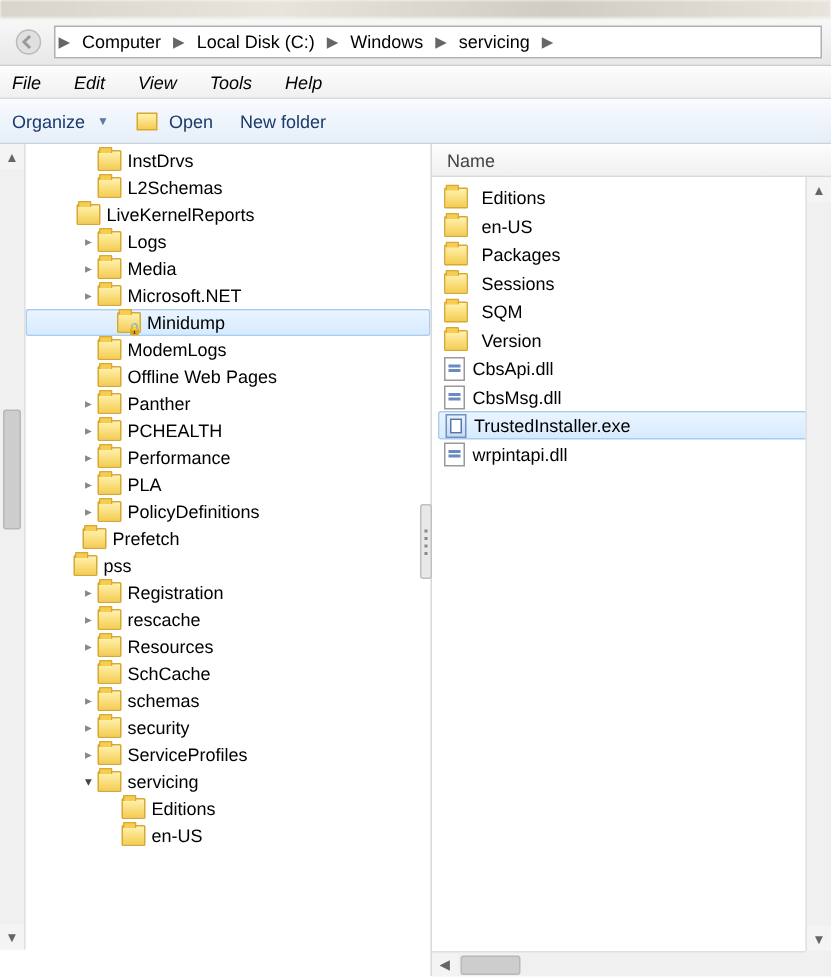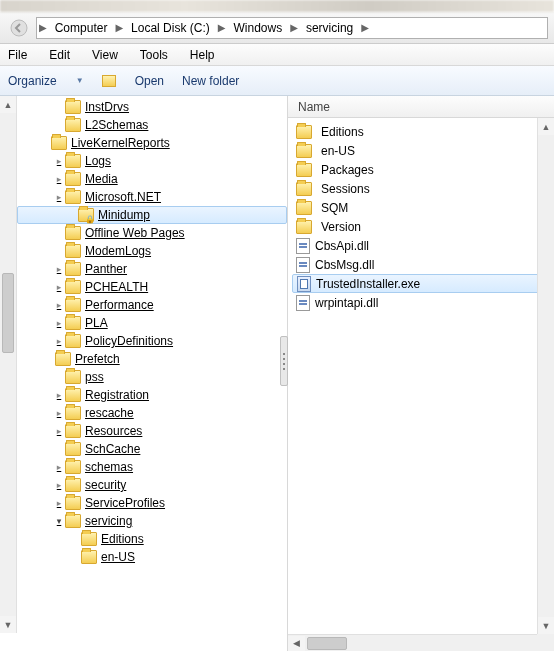--- a/index.html
+++ b/index.html
@@ -56,33 +56,33 @@
   .menu-bar {
     height: 22px;
     background: linear-gradient(#fdfdfd, #f0f0f0);
     border-bottom: 1px solid #d8d8d8;
     display: flex;
     align-items: center;
     padding: 0 4px;
     gap: 14px;
     font-size: 12px;
   }
-  .menu-item { padding: 2px 4px; }
+  .menu-item { padding: 2px 4px; font-style: italic; }
   .toolbar {
     height: 30px;
     background: linear-gradient(#f8fbff, #e6eef8);
     border-bottom: 1px solid #c8d4e0;
     display: flex;
     align-items: center;
     padding: 0 8px;
     gap: 18px;
     font-size: 12px;
     color: #1a3a6e;
   }
-  .toolbar-item { display: flex; align-items: center; gap: 19px; }
+  .toolbar-item { display: flex; align-items: center; gap: 8px; }
   .dd-arrow { font-size: 8px; color: #5a7aa6; }
   .main {
     display: flex;
     height: calc(651px - 12px - 32px - 22px - 30px);
   }
   .tree-pane {
     width: 288px;
     border-right: 1px solid #d8d8d8;
     overflow-y: auto;
     overflow-x: hidden;
@@ -106,21 +106,20 @@
   .tree-content {
     margin-left: 17px;
     padding-top: 2px;
   }
   .tree-row {
     height: 18px;
     display: flex;
     align-items: center;
     white-space: nowrap;
     padding-right: 4px;
-    text-decoration: underline;
   }
   .tree-row.sel {
     background: linear-gradient(#eaf4ff, #d6ebff);
     border: 1px solid #a8cdf0;
     border-radius: 2px;
     height: 18px;
   }
   .expand {
     width: 12px;
     font-size: 9px;
@@ -349,28 +348,28 @@
           <span class="tree-label">Microsoft.NET</span>
         </div>
         <div class="tree-row sel" style="padding-left: 48px;">
           <span class="expand"></span>
           <span class="folder-icon locked"></span>
           <span class="tree-label">Minidump</span>
         </div>
         <div class="tree-row" style="padding-left: 36px;">
           <span class="expand"></span>
           <span class="folder-icon"></span>
+          <span class="tree-label">ModemLogs</span>
+        </div>
+        <div class="tree-row" style="padding-left: 36px;">
+          <span class="expand"></span>
+          <span class="folder-icon"></span>
           <span class="tree-label">Offline Web Pages</span>
         </div>
         <div class="tree-row" style="padding-left: 36px;">
-          <span class="expand"></span>
-          <span class="folder-icon"></span>
-          <span class="tree-label">ModemLogs</span>
-        </div>
-        <div class="tree-row" style="padding-left: 36px;">
           <span class="expand">▸</span>
           <span class="folder-icon"></span>
           <span class="tree-label">Panther</span>
         </div>
         <div class="tree-row" style="padding-left: 36px;">
           <span class="expand">▸</span>
           <span class="folder-icon"></span>
           <span class="tree-label">PCHEALTH</span>
         </div>
         <div class="tree-row" style="padding-left: 36px;">
@@ -386,21 +385,21 @@
         <div class="tree-row" style="padding-left: 36px;">
           <span class="expand">▸</span>
           <span class="folder-icon"></span>
           <span class="tree-label">PolicyDefinitions</span>
         </div>
         <div class="tree-row" style="padding-left: 26px;">
           <span class="expand"></span>
           <span class="folder-icon"></span>
           <span class="tree-label">Prefetch</span>
         </div>
-        <div class="tree-row" style="padding-left: 36px; align-items: center;">
+        <div class="tree-row" style="padding-left: 20px; align-items: center;">
           <span class="expand"></span>
           <span class="folder-icon"></span>
           <span class="tree-label">pss</span>
         </div>
         <div class="tree-row" style="padding-left: 36px;">
           <span class="expand">▸</span>
           <span class="folder-icon"></span>
           <span class="tree-label">Registration</span>
         </div>
         <div class="tree-row" style="padding-left: 36px;">

